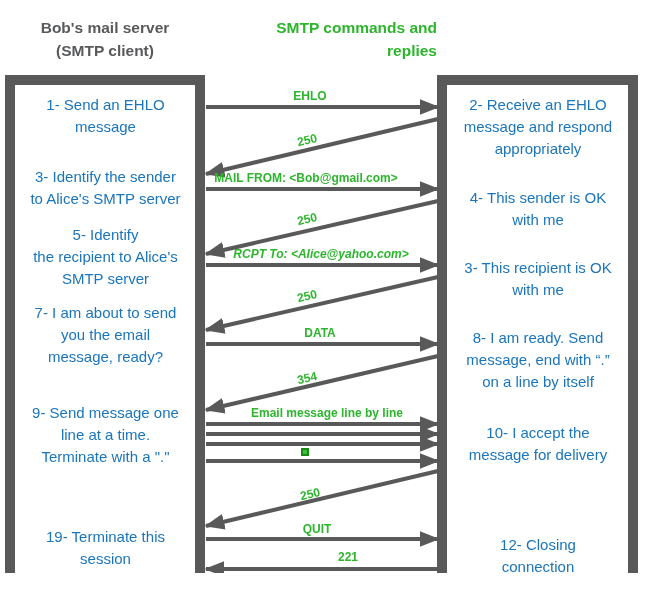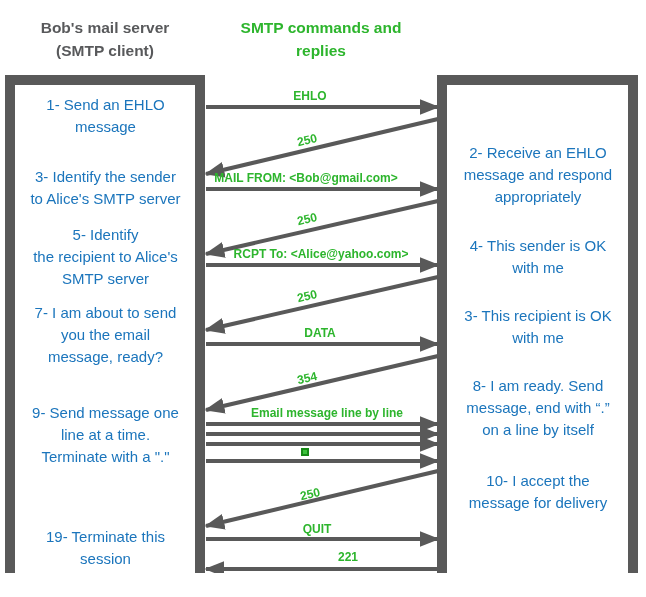--- a/index.html
+++ b/index.html
@@ -5,33 +5,33 @@
   html,body{margin:0;padding:0;background:#fff;}
   #canvas{
     position:relative;width:646px;height:573px;background:#ffffff;overflow:hidden;
     font-family:"Liberation Sans",sans-serif;
   }
   .hdr{
     position:absolute;top:16px;white-space:pre-line;text-align:center;
     font-weight:700;font-size:15.5px;line-height:23px;
   }
   .hdr-gray{color:#58595b;}
-  .hdr-green{color:#2db52d;}
+  .hdr-green{color:#2db52d;text-align:right;}
   .panel{
     position:absolute;top:75px;height:513px;background:#ffffff;
     border:10px solid #595959;box-sizing:border-box;
   }
   #client-panel{left:5px;width:200px;}
   #server-panel{left:437px;width:201px;}
   .step{
     position:absolute;white-space:pre-line;text-align:center;color:#1b75bc;
     font-weight:400;font-size:15px;line-height:22px;
   }
   .client-step{left:16px;width:179px;}
-  .server-step{left:448px;width:180px;margin-top:48px;}
+  .server-step{left:448px;width:180px;}
   #arrows{position:absolute;left:0;top:0;pointer-events:none;}
   #arrows line{stroke:#595959;stroke-width:4;}
   .msg-label{
     position:absolute;color:#2db52d;font-weight:700;font-size:12px;
     white-space:nowrap;transform:translate(-50%,-50%);
   }
   .dot{
     position:absolute;width:8px;height:8px;background:#3bc13b;
     border:2px solid #178a17;box-sizing:border-box;transform:translate(-50%,-50%);
   }
@@ -71,21 +71,21 @@
       <line x1="438" y1="471" x2="206" y2="526" marker-end="url(#ah)"></line>
       <line x1="206" y1="539" x2="438" y2="539" marker-end="url(#ah)"></line>
       <line x1="438" y1="569" x2="206" y2="569" marker-end="url(#ah)"></line>
     </svg>
 
   <div id="labels-layer">
       <div class="msg-label" style="left: 310px; top: 96px; transform: translate(-50%, -50%) rotate(0deg);">EHLO</div>
       <div class="msg-label" style="left: 307px; top: 140px; transform: translate(-50%, -50%) rotate(-13deg);">250</div>
       <div class="msg-label" style="left: 306px; top: 178px; transform: translate(-50%, -50%) rotate(0deg);">MAIL FROM: &lt;Bob@gmail.com&gt;</div>
       <div class="msg-label" style="left: 307px; top: 219px; transform: translate(-50%, -50%) rotate(-13deg);">250</div>
-      <div class="msg-label" style="left: 321px; top: 254px; transform: translate(-50%, -50%) rotate(0deg);">RCPT To: &lt;Alice@yahoo.com&gt;</div>
+      <div class="msg-label" style="left: 321px; top: 254px; transform: translate(-50%, -50%) rotate(0deg); font-style: italic;">RCPT To: &lt;Alice@yahoo.com&gt;</div>
       <div class="msg-label" style="left: 307px; top: 296px; transform: translate(-50%, -50%) rotate(-13deg);">250</div>
       <div class="msg-label" style="left: 320px; top: 333px; transform: translate(-50%, -50%) rotate(0deg);">DATA</div>
       <div class="msg-label" style="left: 307px; top: 378px; transform: translate(-50%, -50%) rotate(-13deg);">354</div>
       <div class="msg-label" style="left: 303px; top: 413px; transform: translate(-50%, -50%) rotate(0deg); padding-left: 48px;">Email message line by line</div>
       <div class="dot" style="left: 305px; top: 452px;"></div>
       <div class="msg-label" style="left: 310px; top: 494px; transform: translate(-50%, -50%) rotate(-13deg);">250</div>
       <div class="msg-label" style="left: 317px; top: 529px; transform: translate(-50%, -50%) rotate(0deg);">QUIT</div>
       <div class="msg-label" style="left: 315px; top: 557px; transform: translate(-50%, -50%) rotate(0deg); margin-left: 33px;">221</div>
     </div>
   <div id="steps-layer">

